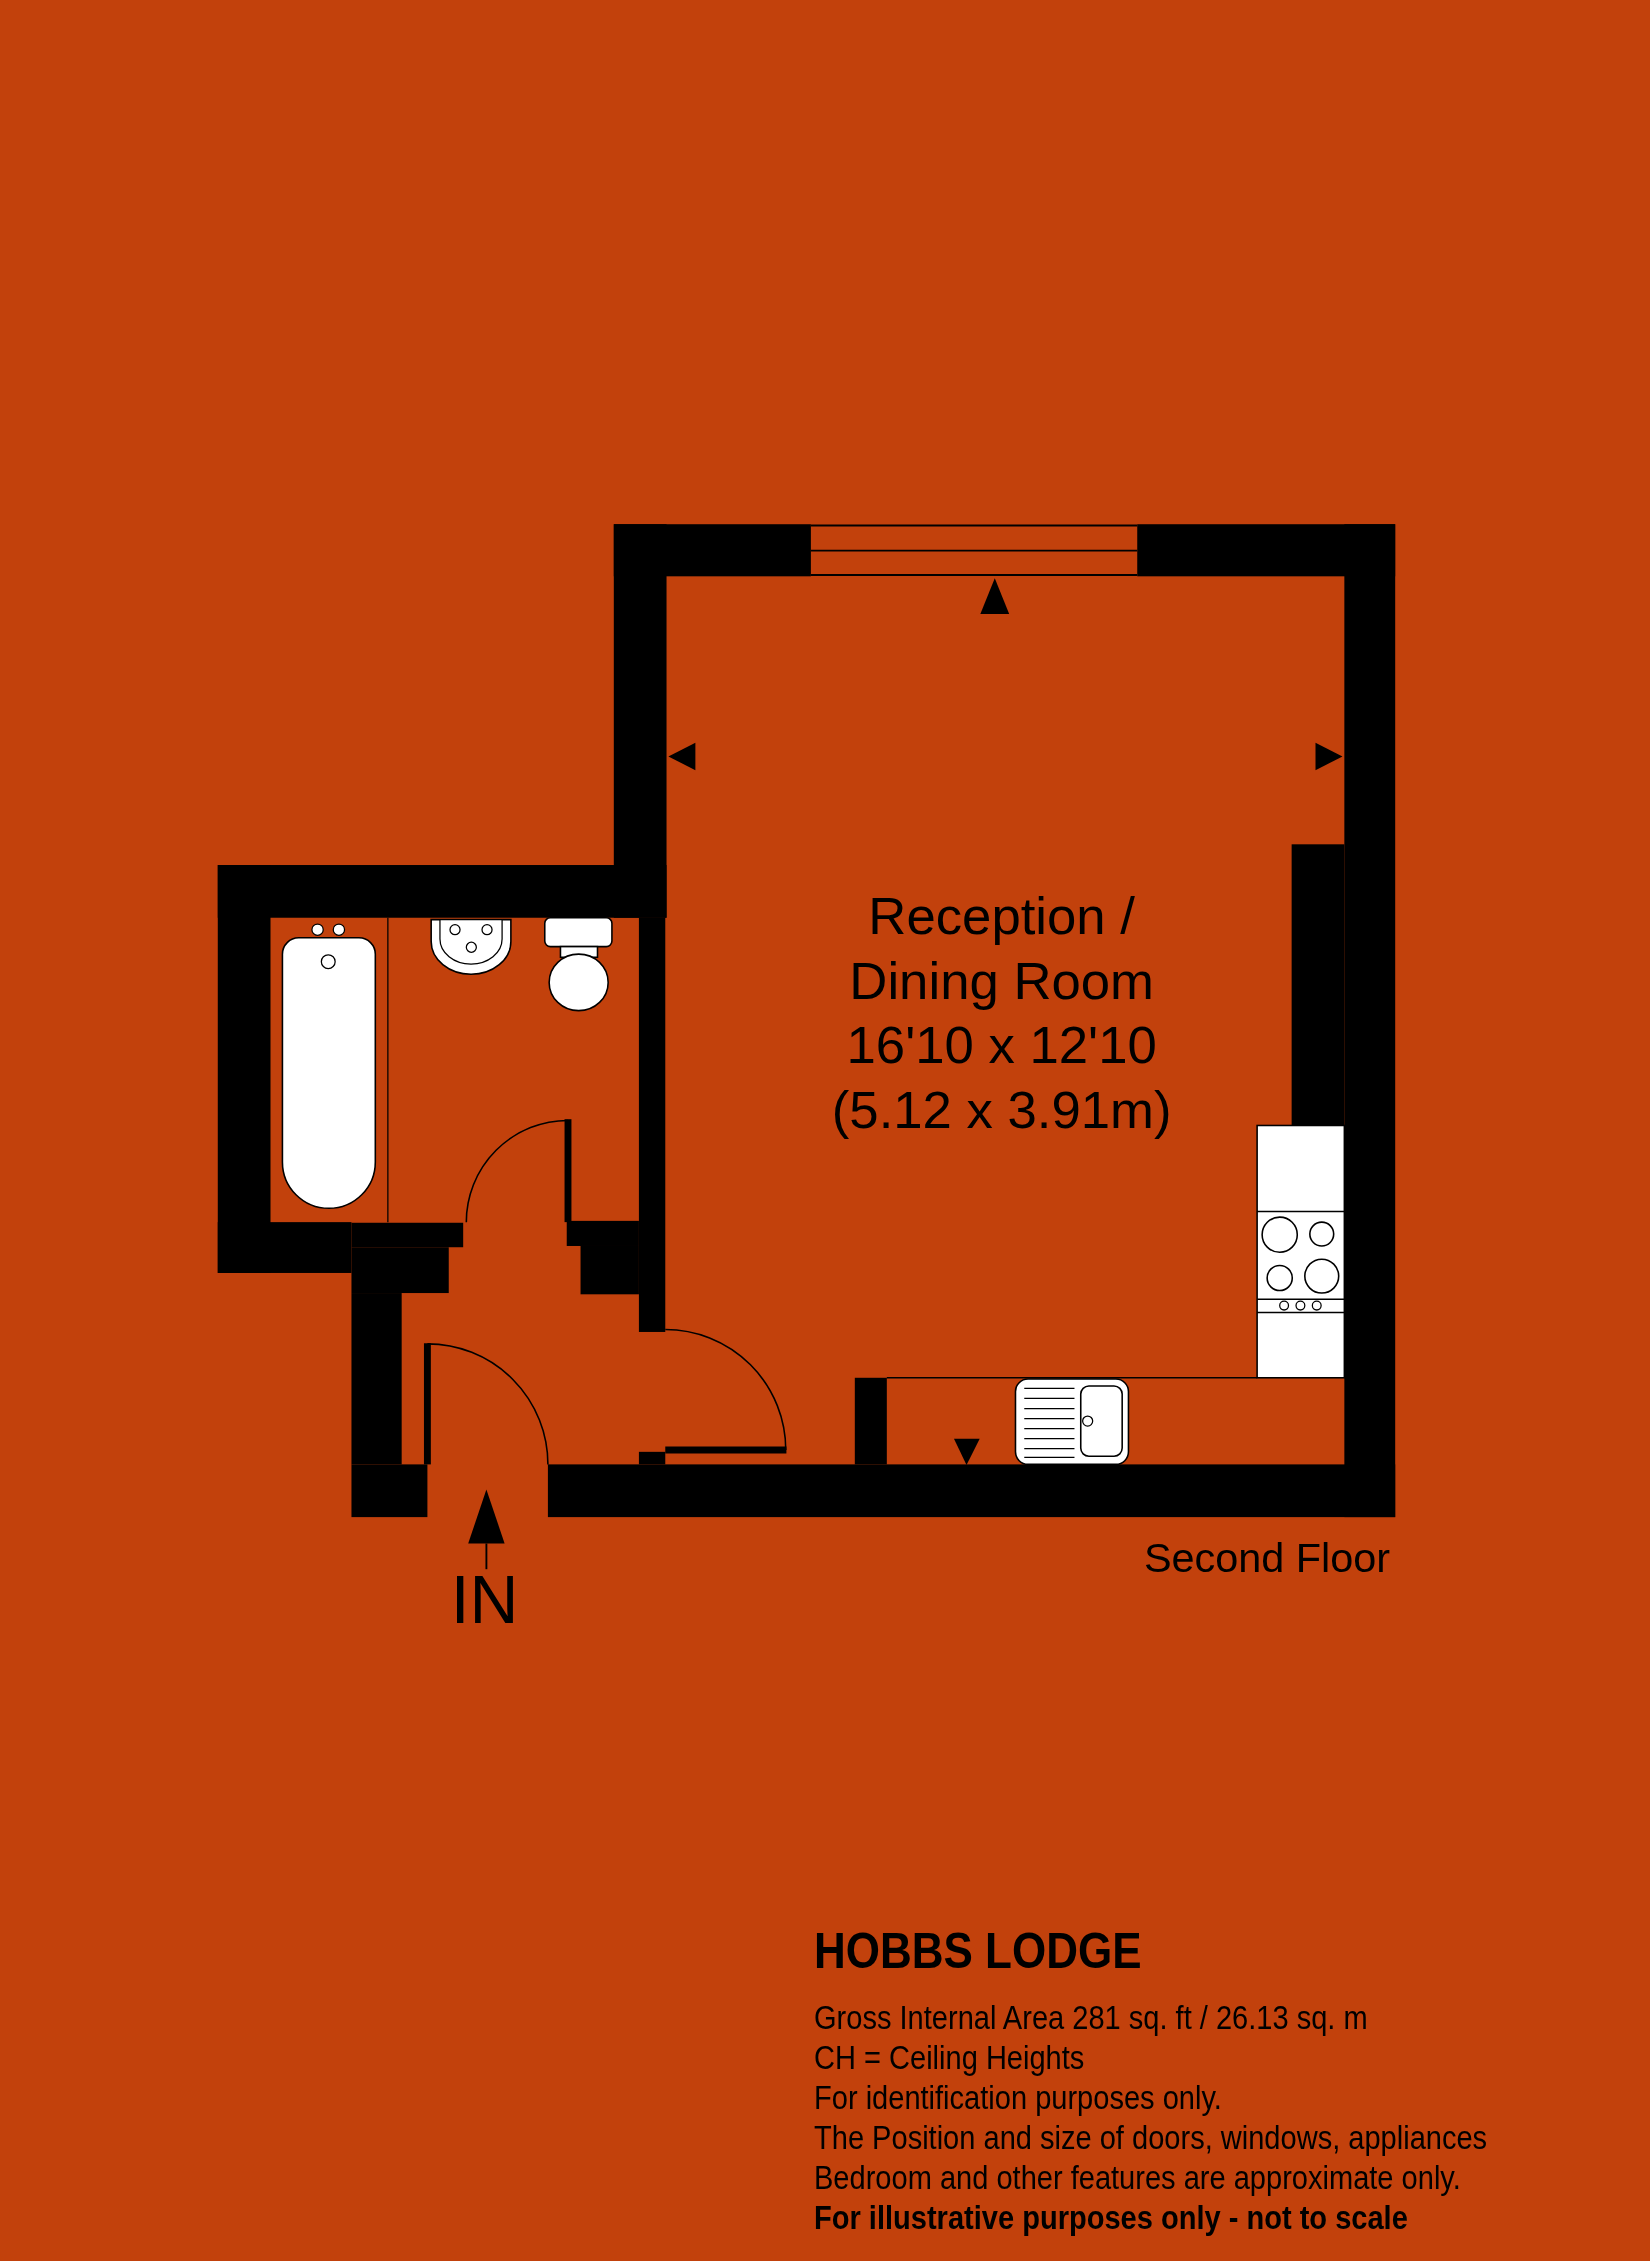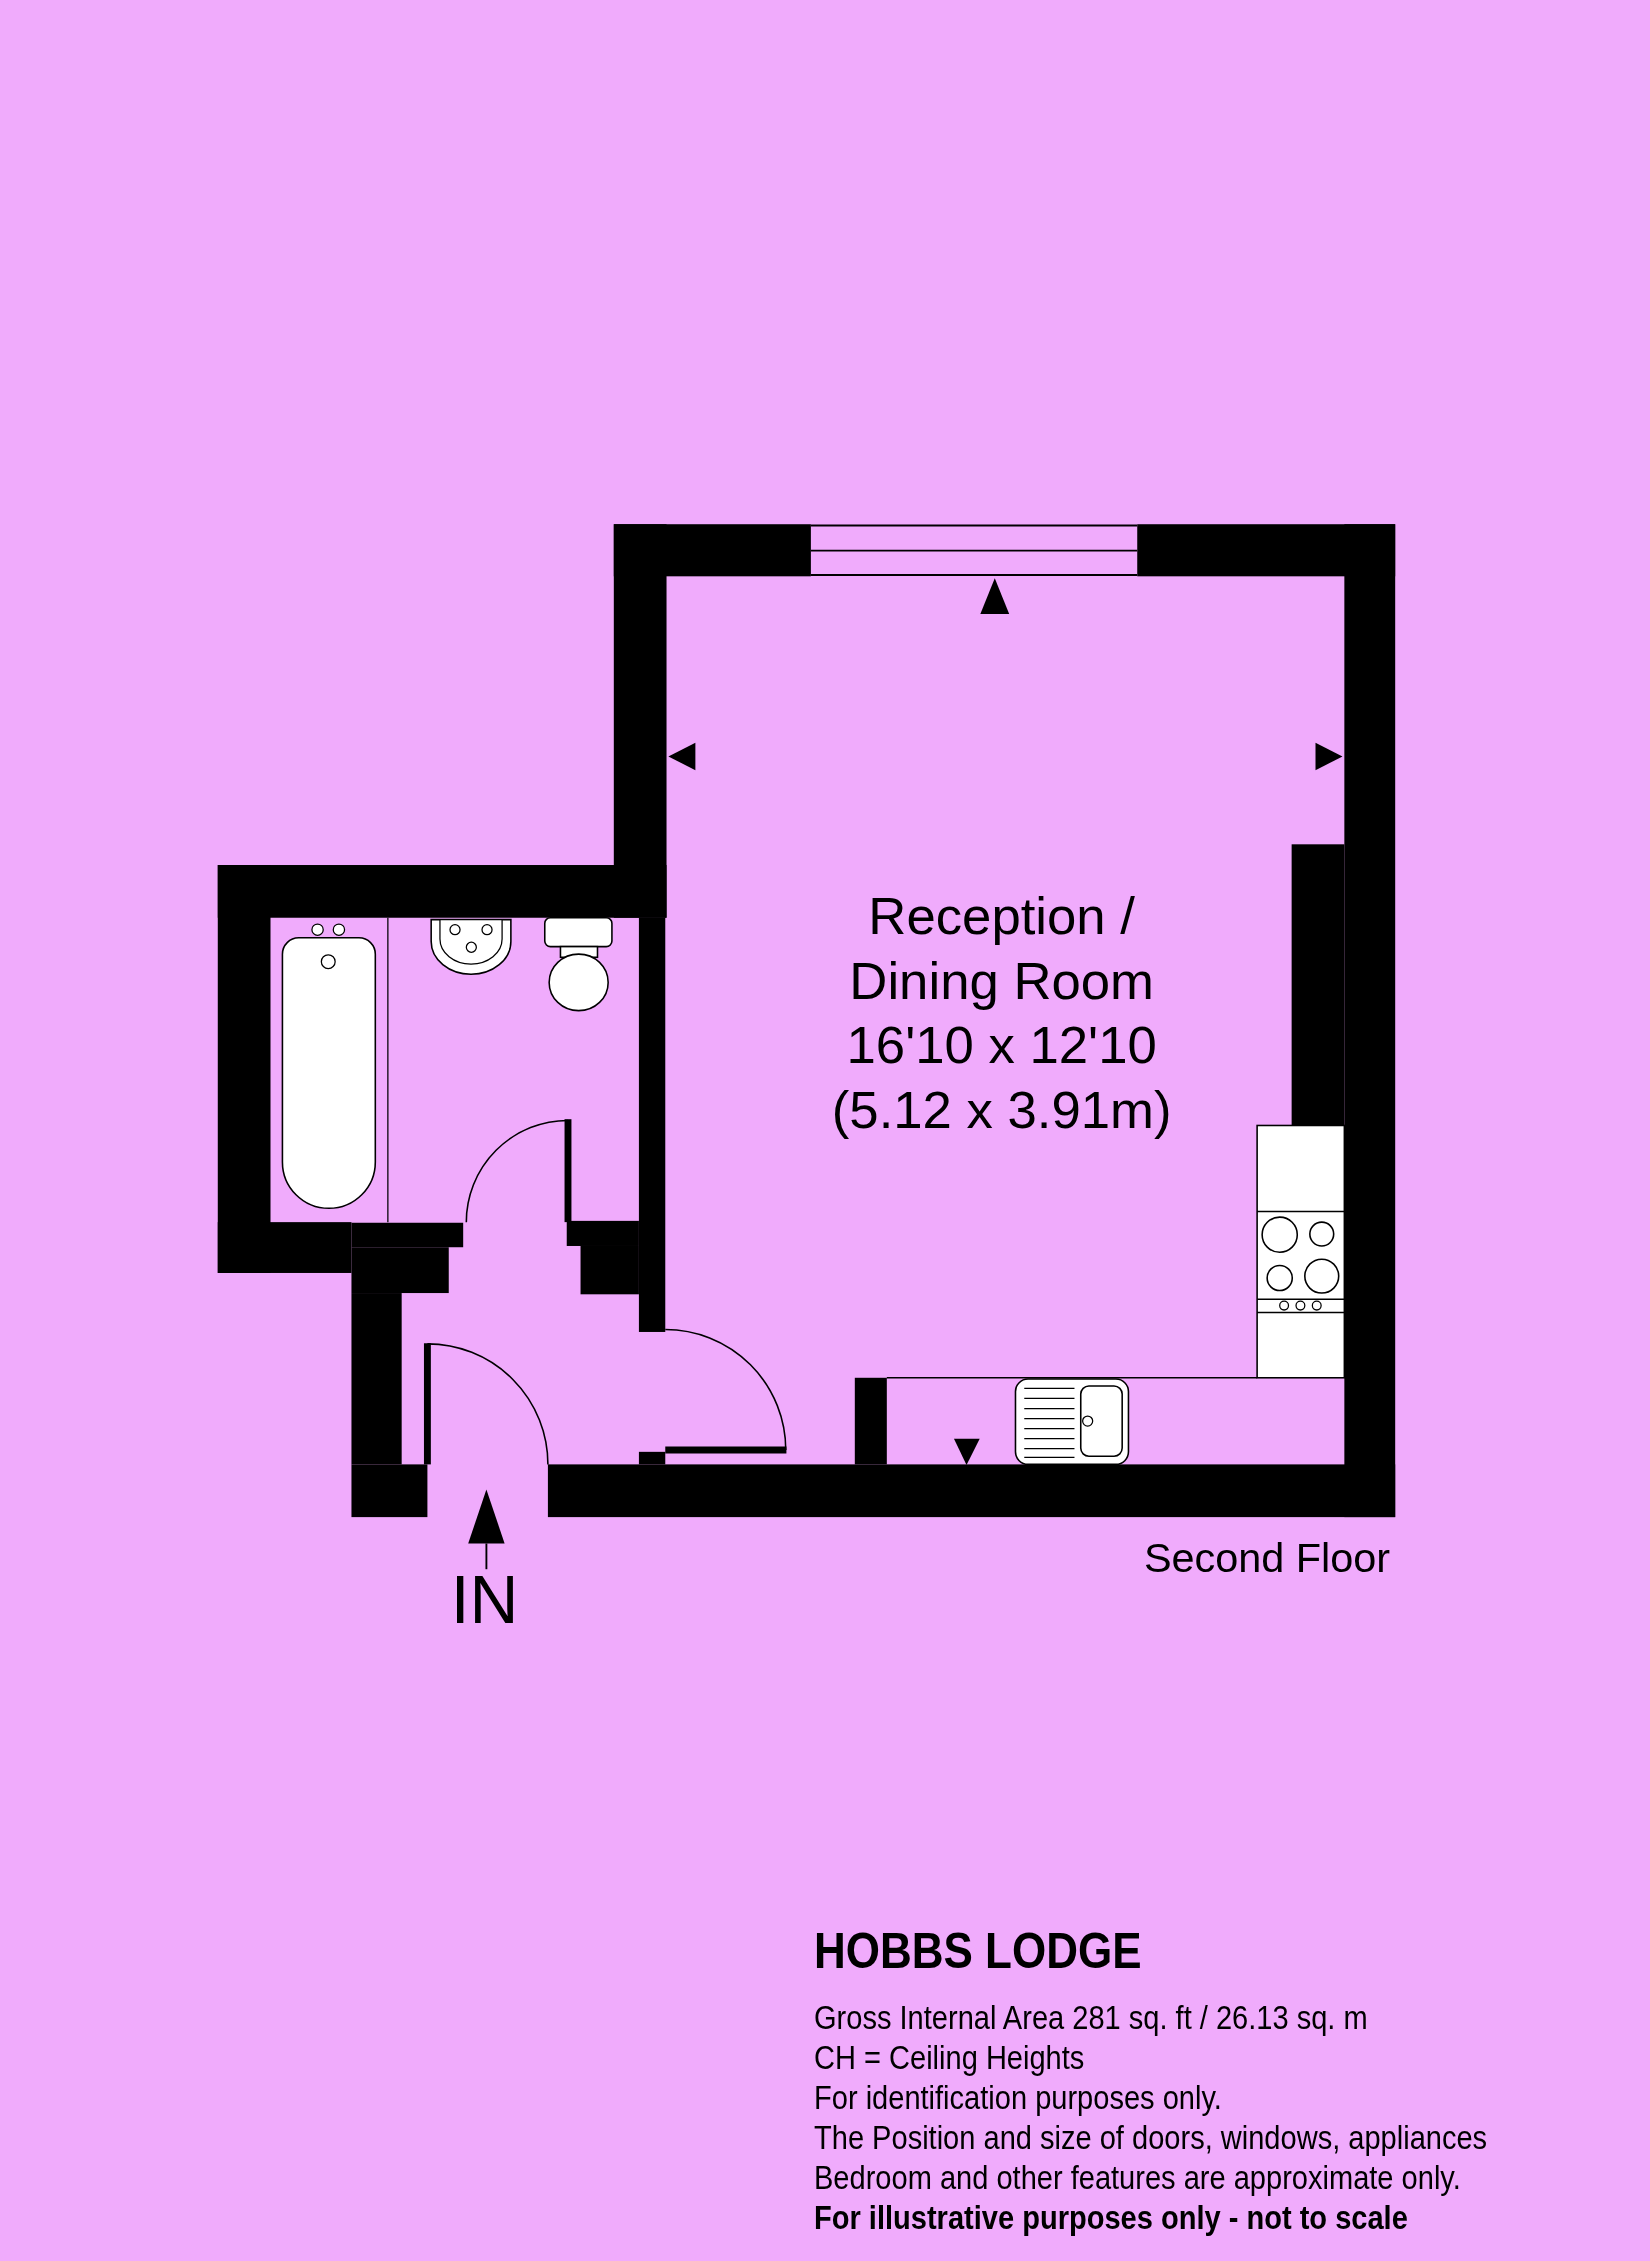--- a/index.html
+++ b/index.html
@@ -1,16 +1,16 @@
 <!DOCTYPE html>
 <html style="font-size:10px"><head>
 <meta charset="utf-8">
 <style>
   html,body{margin:0;padding:0;background:#fff;}
-  .page{position:relative;width:1650px;height:2261px;background:#f0abfc;overflow:hidden;
+  .page{position:relative;width:1650px;height:2261px;background:#c2410c;overflow:hidden;
         font-family:"Liberation Sans", sans-serif;}
   .plan-svg{position:absolute;left:0;top:0;width:1650px;height:2261px;}
   .plan-svg text{font-family:"Liberation Sans", sans-serif;fill:#000;}
   .room-label{font-size:84px;}
   .floor-label{font-size:66px;}
   .in-label{font-size:108px;}
   .footer{position:absolute;left:814px;top:1922px;width:816px;color:#000;
           transform:scaleX(0.88);transform-origin:left top;white-space:nowrap;}
   .footer h1{margin:0 0 17.6px 0;font-size:50px;font-weight:bold;letter-spacing:0px;}
   .footer p{margin:0;font-size:33px;line-height:40px;font-weight:normal;}

